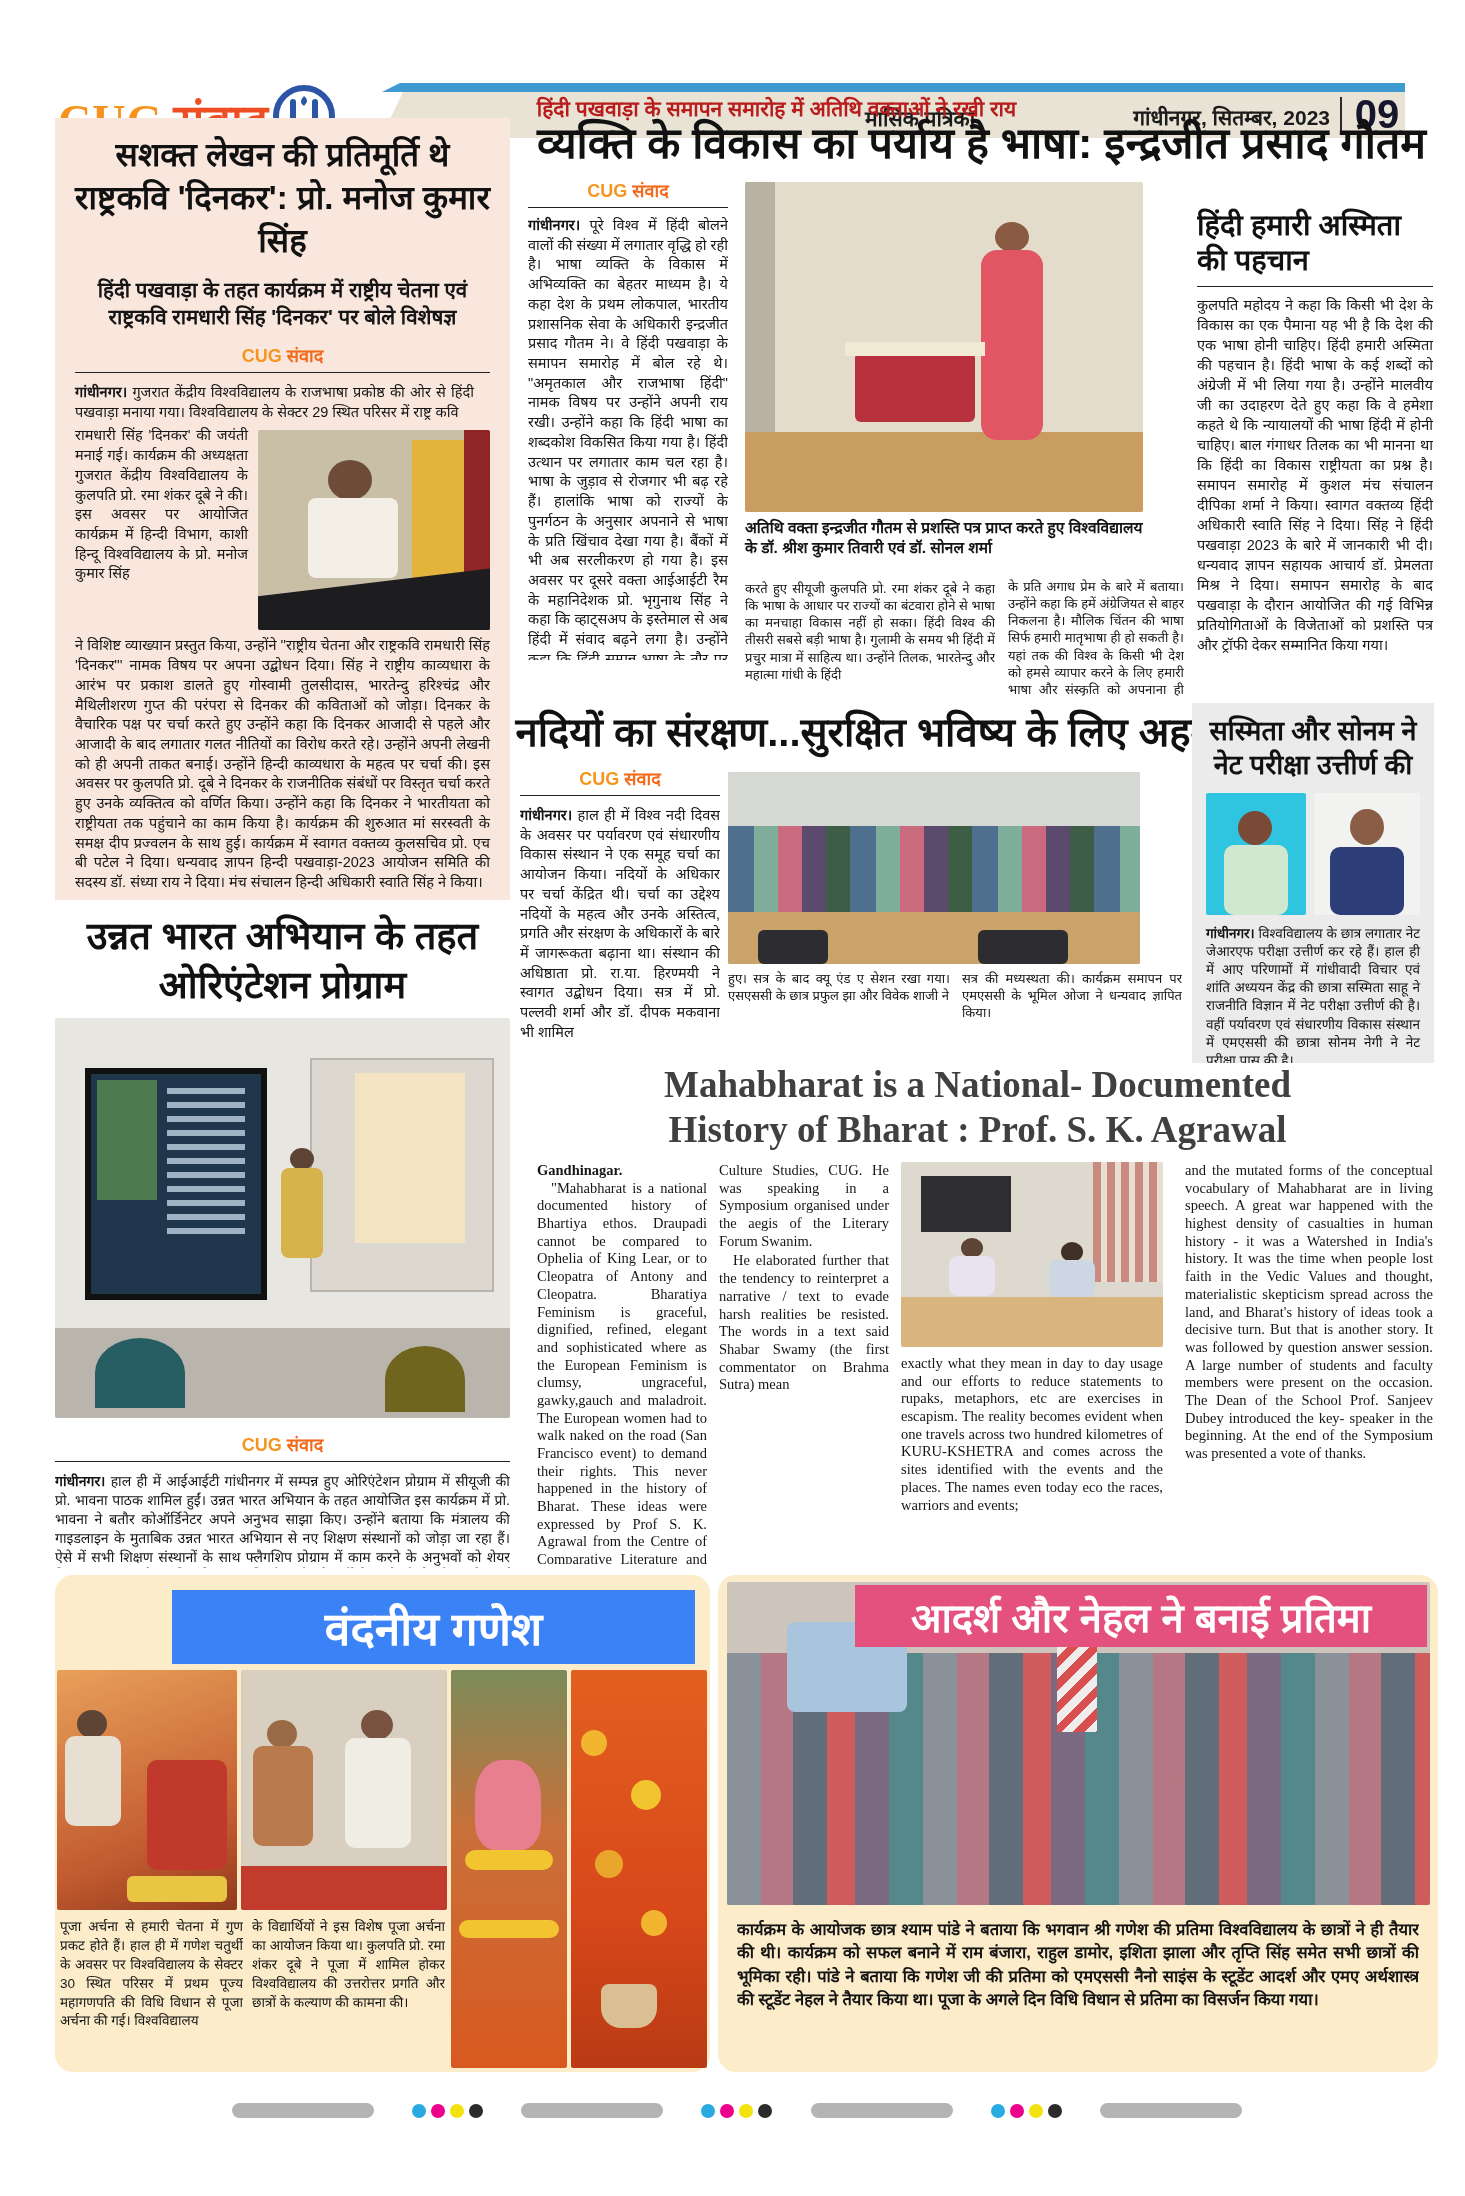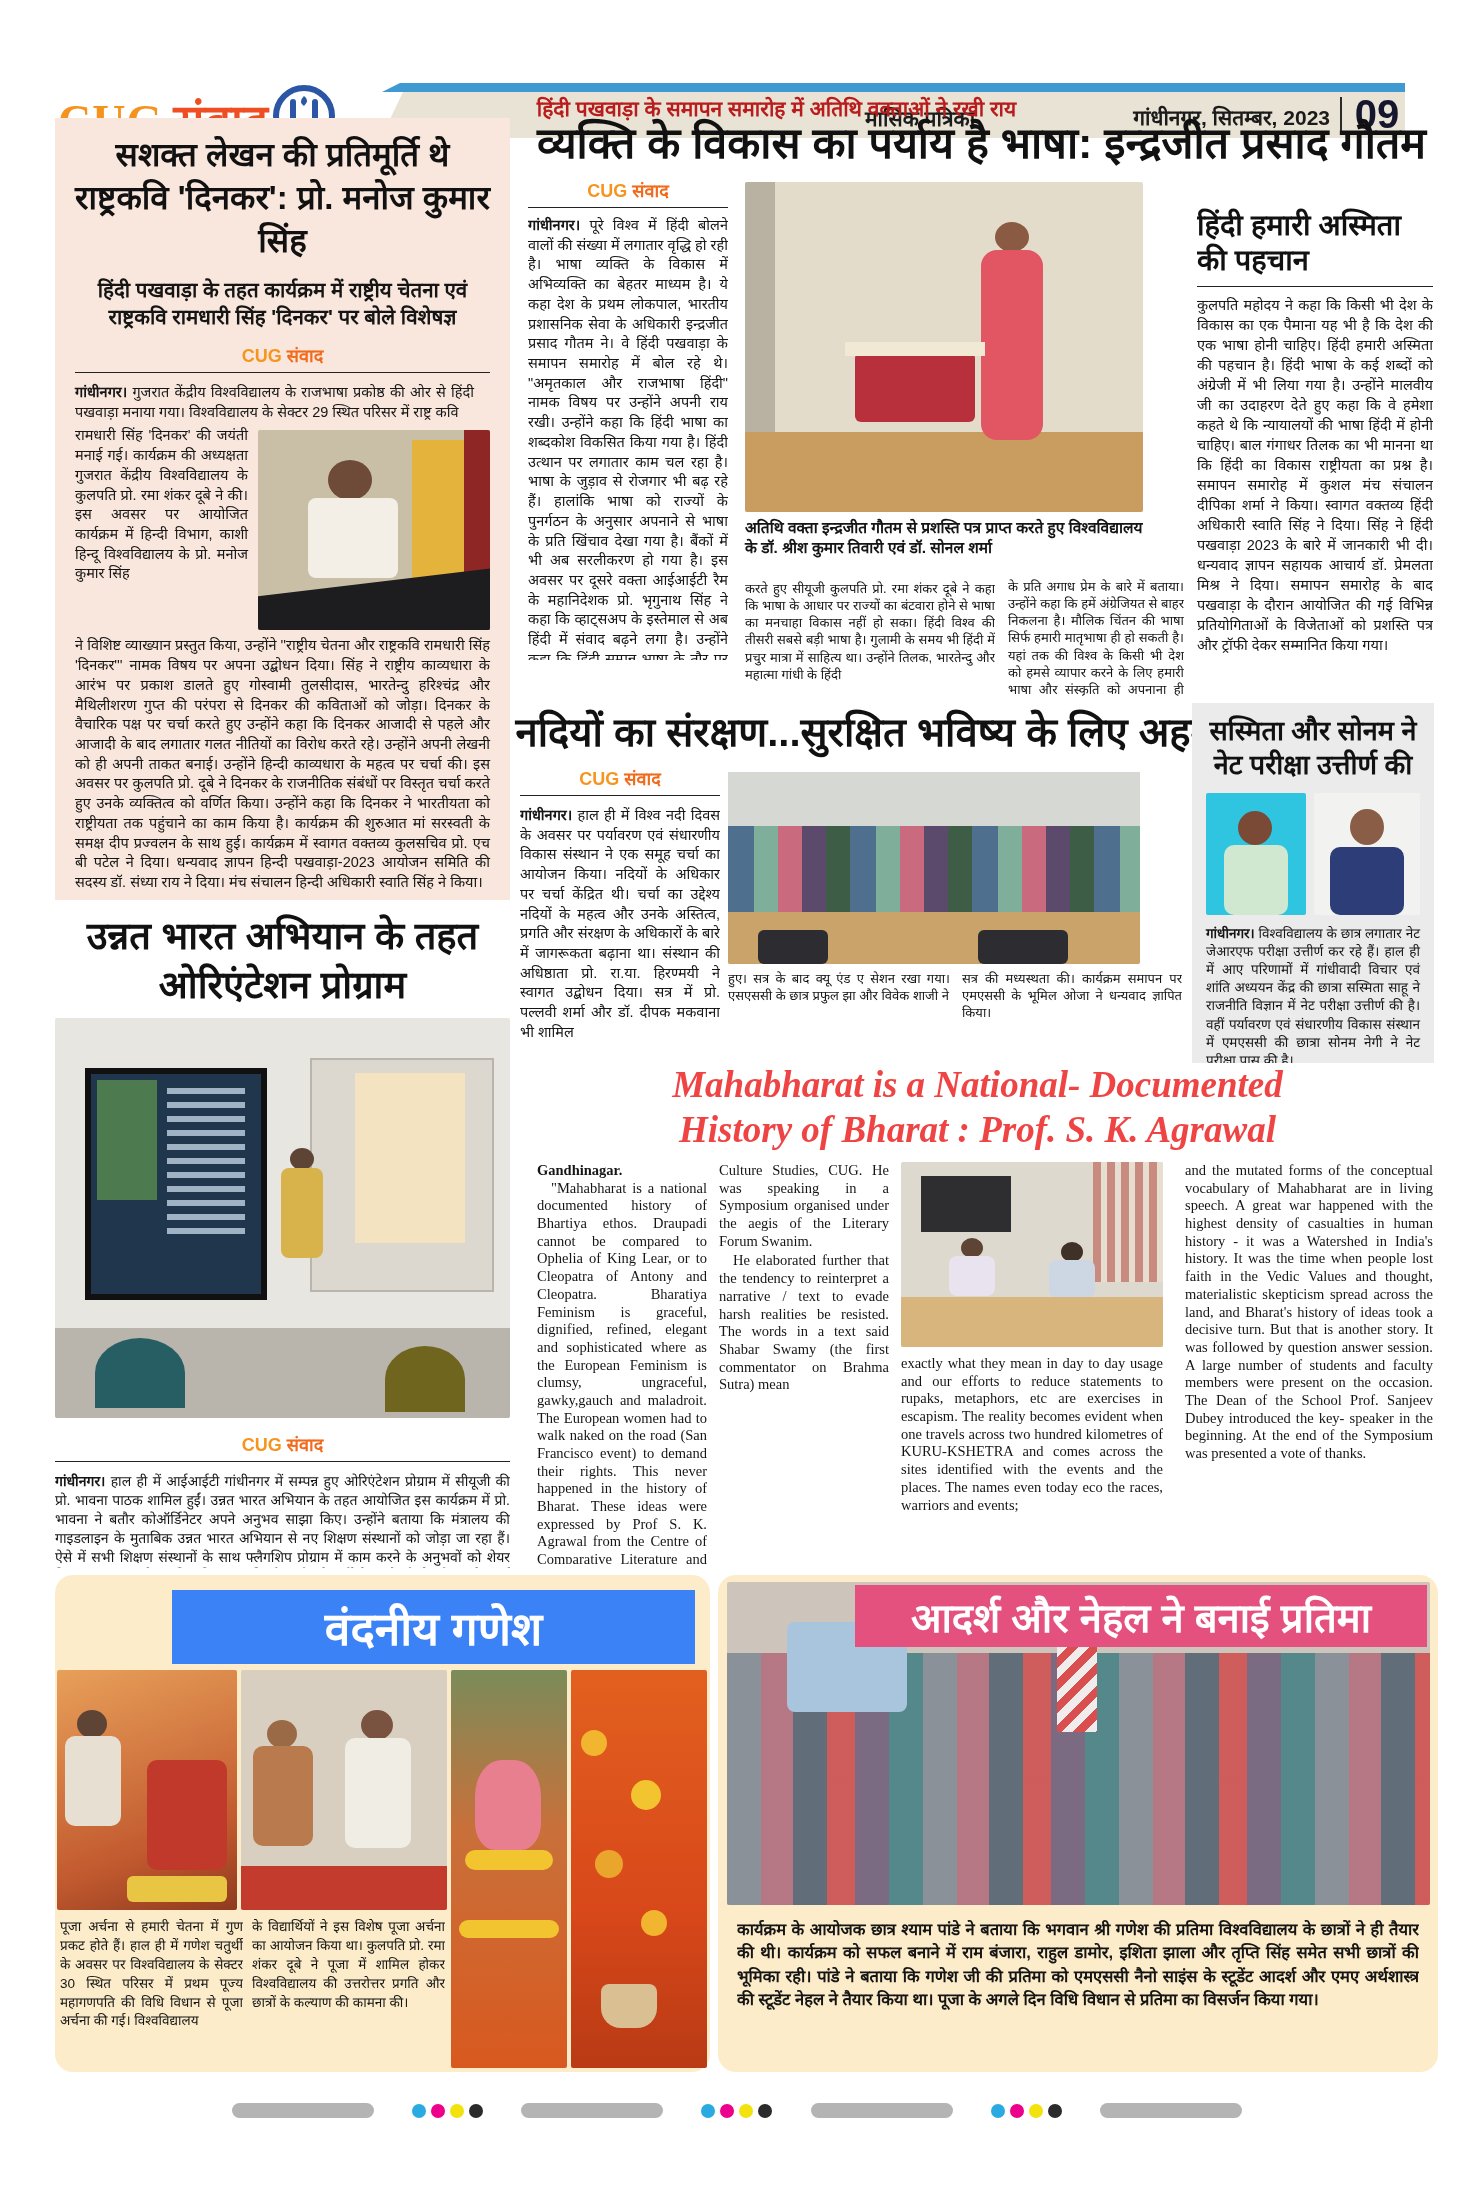--- a/index.html
+++ b/index.html
@@ -33,21 +33,21 @@
   .box-pink{background:#f9e7dd;}
   .box-gray{background:#ebebeb;}
   .panel-cream{background:#fcecc9;border-radius:18px;}
   .banner{display:flex;align-items:center;justify-content:center;color:#fff;font-weight:800;}
   .banner-crimson{background:#3b82f6;}
   .banner-pink{background:#e4517f;}
   
   .eng{font-family:"Liberation Serif","DejaVu Serif",serif;font-size:14.5px;line-height:1.22;}
   .eng p{margin:0 0 2px 0;text-indent:14px;}
   .eng .nodent{text-indent:0;}
-  .hl-eng{font-family:"Liberation Serif","DejaVu Serif",serif;font-weight:700;font-size:37px;line-height:1.22;color:#ef4444;font-style:italic;}
+  .hl-eng{font-family:"Liberation Serif","DejaVu Serif",serif;font-weight:700;font-size:37px;line-height:1.22;color:#404040;}
   
   .ph{position:absolute;overflow:hidden;border-radius:2px;background:#cfc8b8;}
   .s{position:absolute;display:block;}
   .cap{font-weight:700;font-size:15.5px;line-height:1.3;}
   
   .footer{display:flex;align-items:center;justify-content:space-between;}
   .fbar{width:142px;height:15px;border-radius:8px;background:#b4b4b4;}
   .fdots{display:flex;gap:5px;align-items:center;}
   .fd{width:14px;height:14px;border-radius:50%;display:inline-block;}
 </style>

